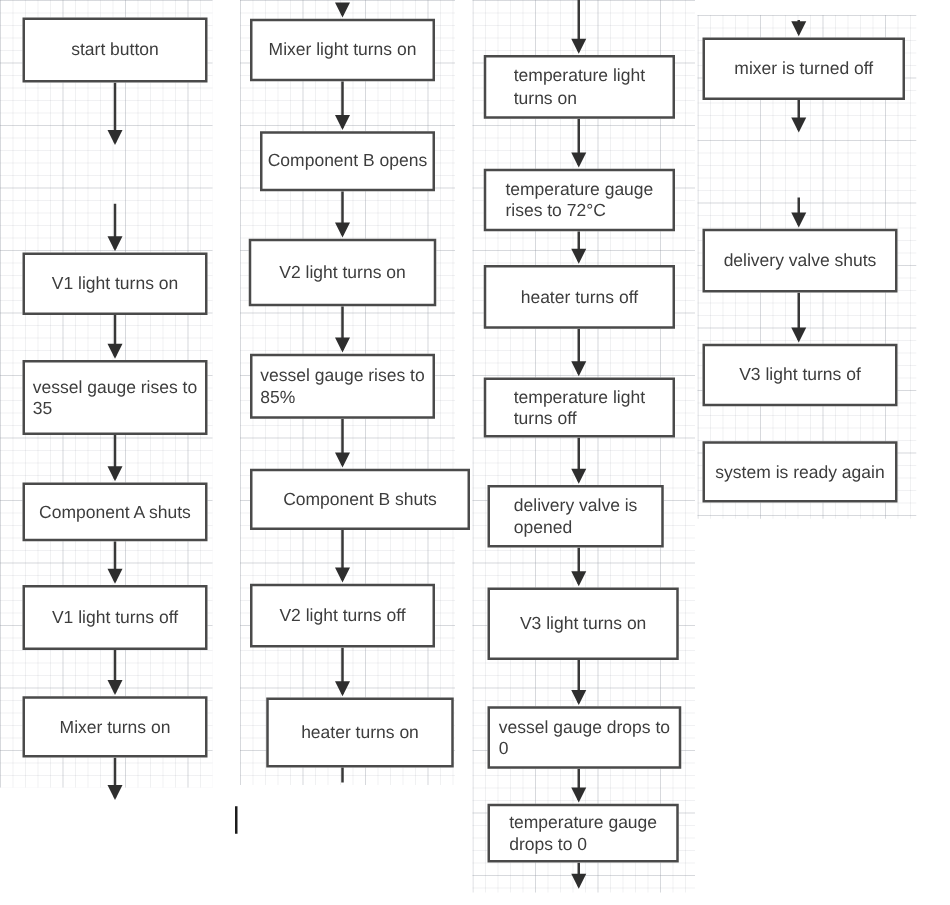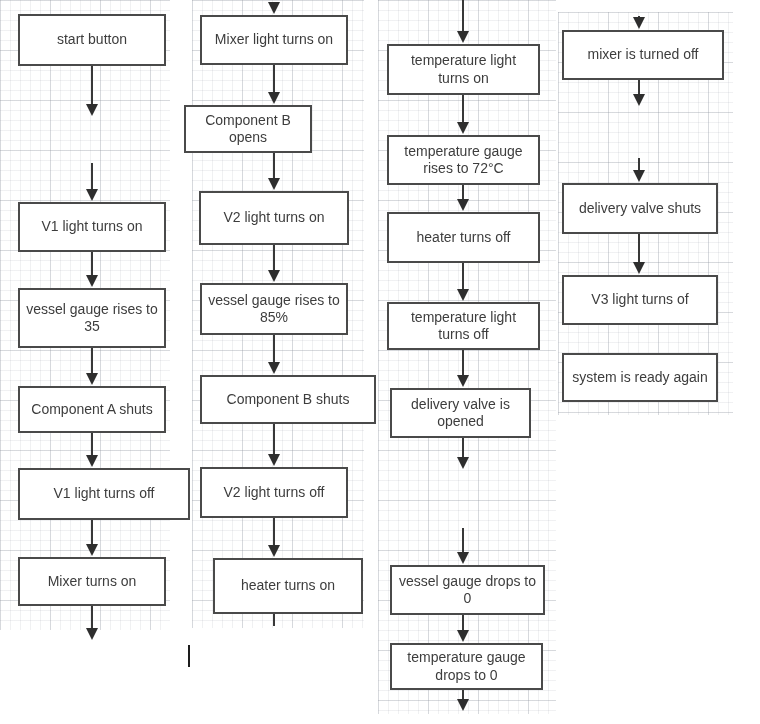--- a/index.html
+++ b/index.html
@@ -14,21 +14,21 @@
       linear-gradient(to right, rgba(150,155,165,0.28) 1px, transparent 1px),
       linear-gradient(to bottom, rgba(150,155,165,0.28) 1px, transparent 1px),
       linear-gradient(to right, rgba(150,155,165,0.14) 1px, transparent 1px),
       linear-gradient(to bottom, rgba(150,155,165,0.14) 1px, transparent 1px);
     background-size:50px 50px,50px 50px,10px 10px,10px 10px;
   }
   .node{
     position:absolute;box-sizing:border-box;
     background:#ffffff;border:2px solid #4a4a4a;
     display:flex;align-items:center;justify-content:center;
-    text-align:center;font-size:14px;line-height:1.25;color:#3d3d3d;
+    font-size:14px;line-height:1.25;color:#3d3d3d;
     white-space:pre-line;padding:2px 4px;
   }
   .arrows{position:absolute;left:0;top:0;pointer-events:none;}
   .caret{position:absolute;width:2px;background:#1d1d1d;}
 </style>
 </head>
 <body>
 
 <div class="canvas">
 
@@ -77,41 +77,42 @@
       <line x1="639" y1="158" x2="639" y2="180" marker-end="url(#ah)"></line>
       <line x1="639" y1="234" x2="639" y2="272" marker-end="url(#ah)"></line>
     </g>
   </svg>
 
   <div class="node" style="left:18px;top:14px;width:148px;height:52px">start button</div>
   <div class="node" style="left:18px;top:202px;width:148px;height:50px">V1 light turns on</div>
   <div class="node" style="left:18px;top:288px;width:148px;height:60px">vessel gauge rises to
 35</div>
   <div class="node" style="left:18px;top:386px;width:148px;height:47px">Component A shuts</div>
-  <div class="node" style="left:18px;top:468px;width:172px;height:52px">V1 light turns off</div>
+  <div class="node" style="left:18px;top:468px;width:148px;height:52px">V1 light turns off</div>
   <div class="node" style="left:18px;top:557px;width:148px;height:49px">Mixer turns on</div>
 
   <div class="node" style="left:200px;top:15px;width:148px;height:50px">Mixer light turns on</div>
-  <div class="node" style="left:184px;top:105px;width:128px;height:48px">Component B opens</div>
+  <div class="node" style="left:208px;top:105px;width:140px;height:48px">Component B opens</div>
   <div class="node" style="left:199px;top:191px;width:150px;height:54px">V2 light turns on</div>
   <div class="node" style="left:200px;top:283px;width:148px;height:52px">vessel gauge rises to
 85%</div>
   <div class="node" style="left:200px;top:375px;width:176px;height:49px">Component B shuts</div>
   <div class="node" style="left:200px;top:467px;width:148px;height:51px">V2 light turns off</div>
   <div class="node" style="left:213px;top:558px;width:150px;height:56px">heater turns on</div>
 
   <div class="node" style="left:387px;top:44px;width:153px;height:51px">temperature light
 turns on</div>
   <div class="node" style="left:387px;top:135px;width:153px;height:50px">temperature gauge
 rises to 72°C</div>
   <div class="node" style="left:387px;top:212px;width:153px;height:51px">heater turns off</div>
   <div class="node" style="left:387px;top:302px;width:153px;height:48px">temperature light
 turns off</div>
   <div class="node" style="left:390px;top:388px;width:141px;height:50px">delivery valve is
 opened</div>
+  <div class="node" style="left:390px;top:470px;width:153px;height:58px">V3 light turns on</div>
   <div class="node" style="left:390px;top:565px;width:155px;height:50px">vessel gauge drops to
 0</div>
   <div class="node" style="left:390px;top:643px;width:153px;height:47px">temperature gauge
 drops to 0</div>
 
   <div class="node" style="left:562px;top:30px;width:162px;height:50px">mixer is turned off</div>
   <div class="node" style="left:562px;top:183px;width:156px;height:51px">delivery valve shuts</div>
   <div class="node" style="left:562px;top:275px;width:156px;height:50px">V3 light turns of</div>
   <div class="node" style="left:562px;top:353px;width:156px;height:49px">system is ready again</div>
 

